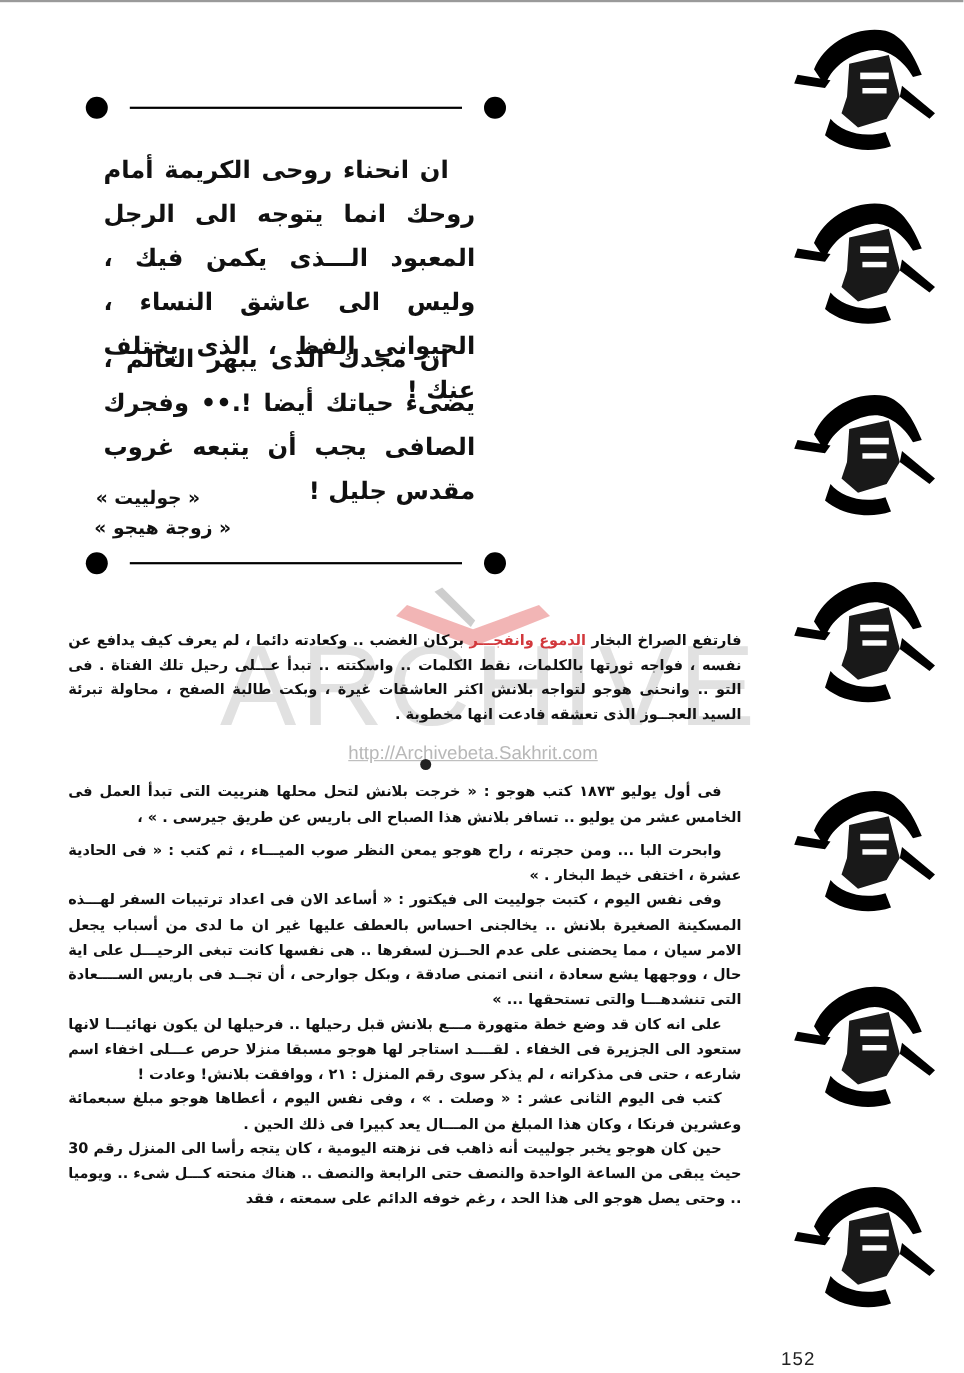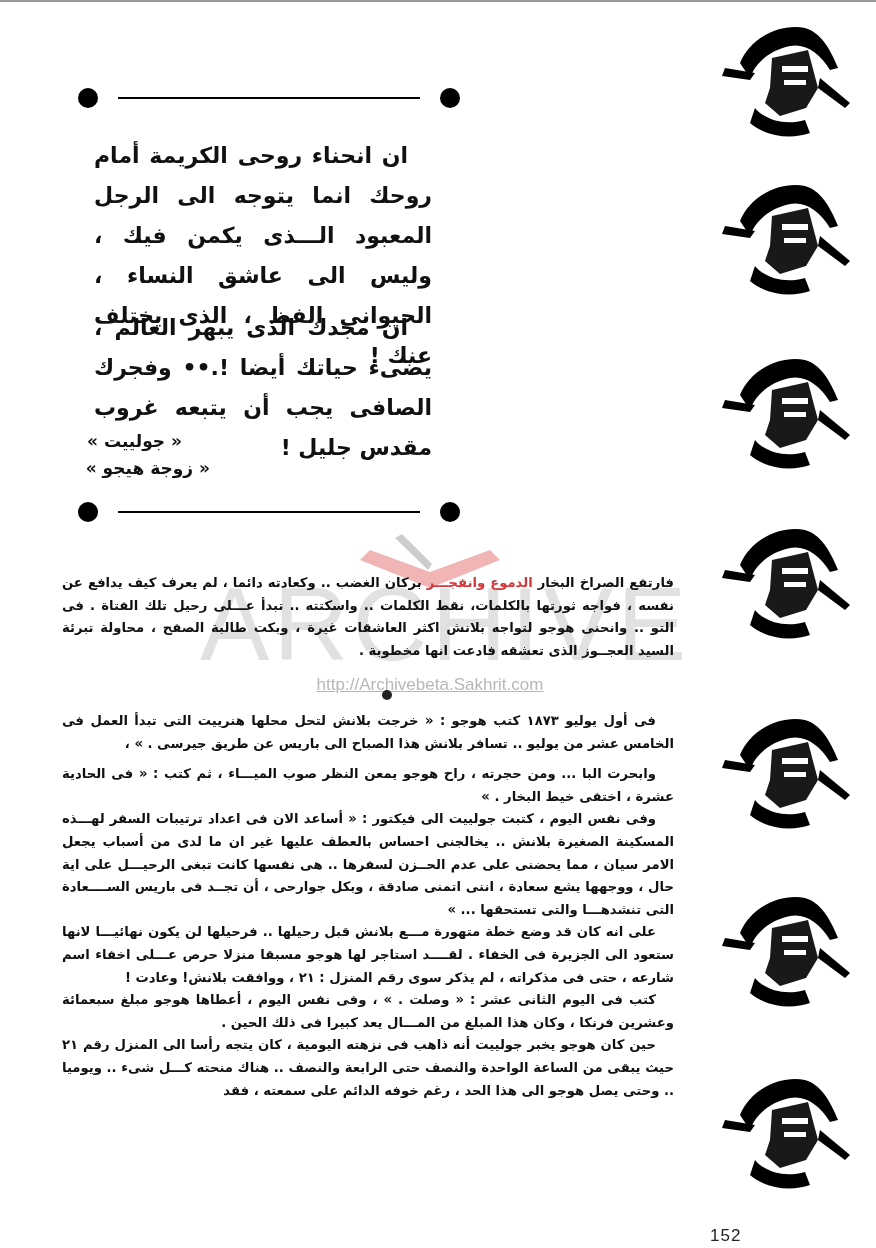--- a/index.html
+++ b/index.html
@@ -35,21 +35,21 @@
     position:absolute; left:78px; width:370px;
     direction:rtl; text-align:justify; text-align-last:right;
     font-weight:bold; font-size:22px; line-height:40px;
   }
   .quote p { margin:16px; }
   .quote p.indent { text-indent:24px; }
   .signature {
     position:absolute; left:30px; width:180px; direction:rtl; text-align:right;
     font-weight:bold; font-size:17px; line-height:27px;
   }
-  .signature .s1 { padding-right:28px; }
+  .signature .s1 { padding-right:28px;margin-top:12px; }
   
   .watermark {
     position:absolute; left:200px; top:530px; width:460px; height:190px;
     pointer-events:none;
   }
   .wm-logo { position:absolute; left:140px; top:0; width:180px; height:60px; }
   .wm-text {
     position:absolute; left:0; top:35px; width:460px; text-align:left;
     font-family:Liberation Sans, sans-serif; font-size:104px; color:#c9c9c9; opacity:0.55;
     letter-spacing:4px;
@@ -201,16 +201,16 @@
 
 <div class="mid-dot"></div>
 
 <div class="body-text" style="top:710px">
   <p>فى أول يوليو ١٨٧٣ كتب هوجو : « خرجت بلانش لتحل محلها هنرييت التى تبدأ العمل فى الخامس عشر من يوليو .. تسافر بلانش هذا الصباح الى باريس عن طريق جيرسى . » ،</p>
   <div class="gap"></div>
   <p>وابحرت البا ... ومن حجرته ، راح هوجو يمعن النظر صوب الميـــاء ، ثم كتب : « فى الحادية عشرة ، اختفى خيط البخار . »</p>
   <p>وفى نفس اليوم ، كتبت جولييت الى فيكتور : « أساعد الان فى اعداد ترتيبات السفر لهـــذه المسكينة الصغيرة بلانش .. يخالجنى احساس بالعطف عليها غير ان ما لدى من أسباب يجعل الامر سيان ، مما يحضنى على عدم الحــزن لسفرها .. هى نفسها كانت تبغى الرحيـــل على اية حال ، ووجهها يشع سعادة ، اننى اتمنى صادقة ، وبكل جوارحى ، أن تجــد فى باريس الســــعادة التى تنشدهـــا والتى تستحقها ... »</p>
   <p>على انه كان قد وضع خطة متهورة مـــع بلانش قبل رحيلها .. فرحيلها لن يكون نهائيـــا لانها ستعود الى الجزيرة فى الخفاء . لقــــد استاجر لها هوجو مسبقا منزلا حرص عـــلى اخفاء اسم شارعه ، حتى فى مذكراته ، لم يذكر سوى رقم المنزل : ٢١ ، ووافقت بلانش! وعادت !</p>
   <p>كتب فى اليوم الثانى عشر : « وصلت . » ، وفى نفس اليوم ، أعطاها هوجو مبلغ سبعمائة وعشرين فرنكا ، وكان هذا المبلغ من المـــال يعد كبيرا فى ذلك الحين .</p>
-  <p>حين كان هوجو يخبر جولييت أنه ذاهب فى نزهته اليومية ، كان يتجه رأسا الى المنزل رقم ٢١ حيث يبقى من الساعة الواحدة والنصف حتى الرابعة والنصف .. هناك منحته كـــل شىء .. ويوميا .. وحتى يصل هوجو الى هذا الحد ، رغم خوفه الدائم على سمعته ، فقد</p>
+  <p>حين كان هوجو يخبر جولييت أنه ذاهب فى نزهته اليومية ، كان يتجه رأسا الى المنزل رقم 30 حيث يبقى من الساعة الواحدة والنصف حتى الرابعة والنصف .. هناك منحته كـــل شىء .. ويوميا .. وحتى يصل هوجو الى هذا الحد ، رغم خوفه الدائم على سمعته ، فقد</p>
 </div>
 
 <div class="page-number">152</div>
 
 </body></html>

